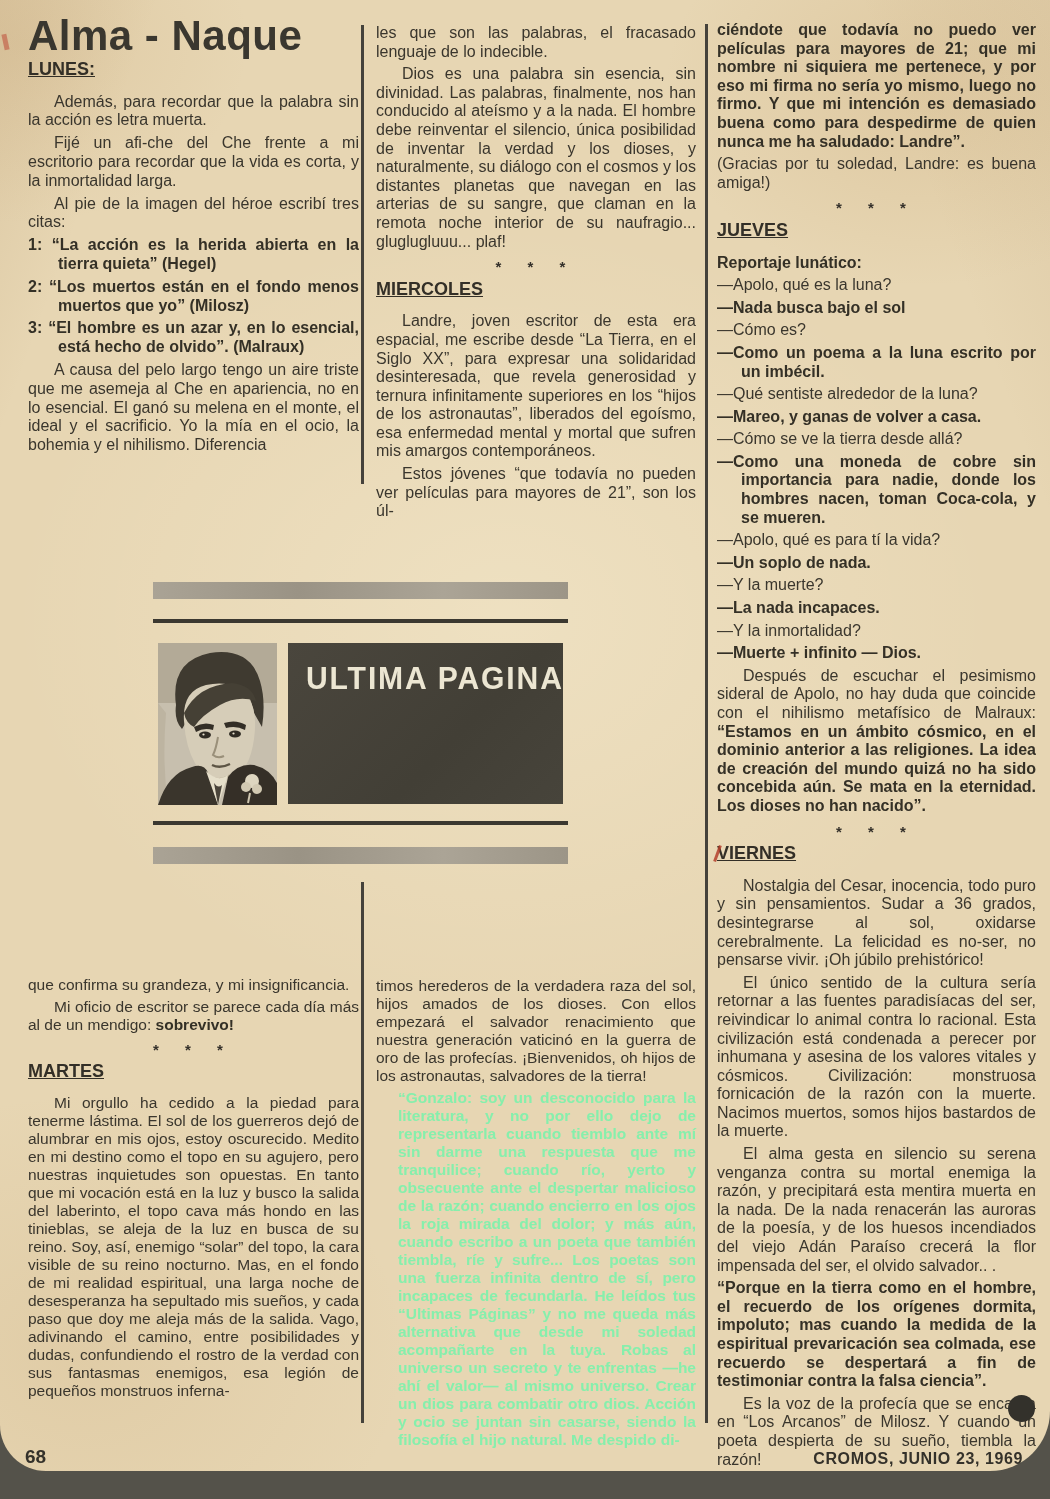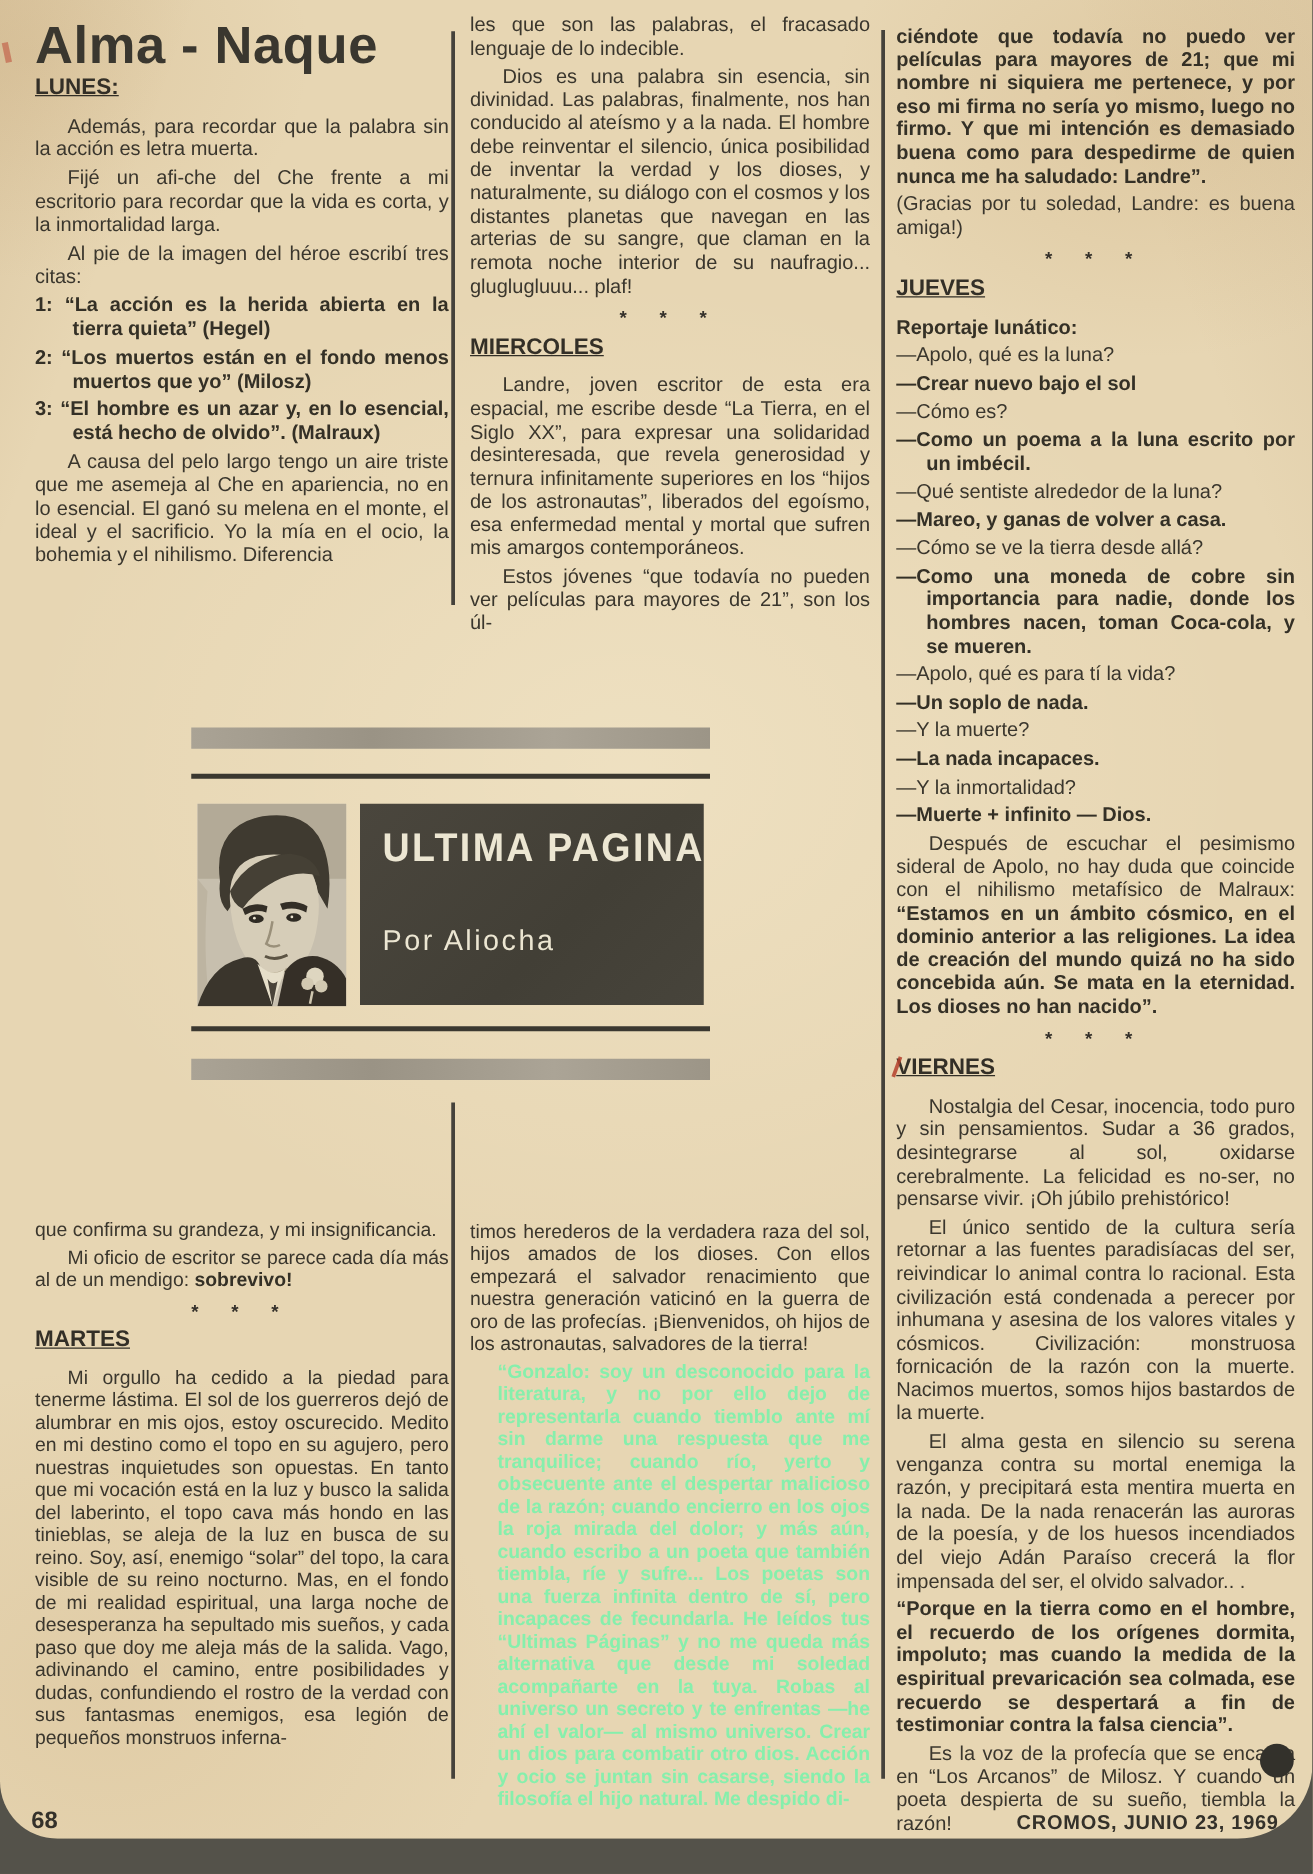--- a/index.html
+++ b/index.html
@@ -17,21 +17,21 @@
       radial-gradient(ellipse 520px 420px at 8% 92%, rgba(178,138,80,.13), transparent 62%),
       radial-gradient(ellipse 700px 560px at 48% 42%, rgba(255,248,225,.30), transparent 70%),
       linear-gradient(110deg, rgba(150,112,64,.14), transparent 10%),
       linear-gradient(250deg, rgba(150,112,64,.10), transparent 12%),
       #e7d6b3;
   }
   
   .col{position:absolute;color:#3a362d;text-align:justify;}
   .c1t{left:28px;top:27px;width:331px;font-size:16px;line-height:18.8px;}
   .c1b{left:28px;top:976px;width:331px;font-size:15.5px;line-height:18px;}
-  .c2t{left:376px;top:12px;width:320px;font-size:16px;line-height:18.6px;}
+  .c2t{left:376px;top:24px;width:320px;font-size:16px;line-height:18.6px;}
   .c2b{left:376px;top:977px;width:320px;font-size:15.5px;line-height:18px;}
   .c3 {left:717px;top:21px;width:319px;font-size:16px;line-height:18.6px;}
   .col p{margin:0 0 4px 0;}
   .ind{text-indent:26px;}
   .b{font-weight:700;color:#343026;}
   .title{font-size:42px;font-weight:700;letter-spacing:.5px;color:#3a372f;margin:0 0 14px 0;text-align:left;}
   .sechead{font-weight:700;font-size:18px;color:#332f27;margin:2px 0 14px 0;text-align:left;text-decoration:underline;}
   .stars{text-align:center;font-weight:700;letter-spacing:11px;font-size:15px;margin:7px 0 3px 0;color:#34302a;}
   .quote{font-weight:700;color:#343026;padding-left:30px;text-indent:-30px;margin:7px 0;}
   .dlg{padding-left:24px;text-indent:-24px;margin:0 0 5px 0;}
@@ -123,21 +123,20 @@
       <path d="M56,140 L60,162 L64,142 Q60,146 56,140 Z" fill="#4a443a"></path>
 
       <circle cx="94" cy="138" r="7" fill="#ded6c0"></circle>
       <circle cx="88" cy="144" r="5" fill="#d2c9b2"></circle>
       <circle cx="99" cy="146" r="5" fill="#d2c9b2"></circle>
       <path d="M92,150 L90,160" stroke="#cfc6af" stroke-width="2"></path>
     </svg>
   </div>
   <div class="featurebox">
     <div class="feat-title">ULTIMA PAGINA</div>
-    <div class="feat-by">Por Aliocha</div>
   </div>
   <div class="hrule rh2"></div>
   <div class="bar bar2"></div>
 
   <div class="col c1b">
     <p>que confirma su grandeza, y mi insignificancia.</p>
     <p class="ind"><span>Mi oficio de escritor se parece cada día más al de un mendigo: </span><span class="b">sobrevivo!</span></p>
     <div class="stars">* * *</div>
     <div class="sechead">MARTES</div>
     <p class="ind">Mi orgullo ha cedido a la piedad para tenerme lástima. El sol de los guerreros dejó de alumbrar en mis ojos, estoy oscurecido. Medito en mi destino como el topo en su agujero, pero nuestras inquietudes son opuestas. En tanto que mi vocación está en la luz y busco la salida del laberinto, el topo cava más hondo en las tinieblas, se aleja de la luz en busca de su reino. Soy, así, enemigo “solar” del topo, la cara visible de su reino nocturno. Mas, en el fondo de mi realidad espiritual, una larga noche de desesperanza ha sepultado mis sueños, y cada paso que doy me aleja más de la salida. Vago, adivinando el camino, entre posibilidades y dudas, confundiendo el rostro de la verdad con sus fantasmas enemigos, esa legión de pequeños monstruos inferna-</p>
@@ -157,21 +156,21 @@
     <p class="blockq">“Gonzalo: soy un desconocido para la literatura, y no por ello dejo de representarla cuando tiemblo ante mí sin darme una respuesta que me tranquilice; cuando río, yerto y obsecuente ante el despertar malicioso de la razón; cuando encierro en los ojos la roja mirada del dolor; y más aún, cuando escribo a un poeta que también tiembla, ríe y sufre... Los poetas son una fuerza infinita dentro de sí, pero incapaces de fecundarla. He leídos tus “Ultimas Páginas” y no me queda más alternativa que desde mi soledad acompañarte en la tuya. Robas al universo un secreto y te enfrentas —he ahí el valor— al mismo universo. Crear un dios para combatir otro dios. Acción y ocio se juntan sin casarse, siendo la filosofía el hijo natural. Me despido di-</p>
   </div>
 
   <div class="col c3">
     <p class="b">ciéndote que todavía no puedo ver películas para mayores de 21; que mi nombre ni siquiera me pertenece, y por eso mi firma no sería yo mismo, luego no firmo. Y que mi intención es demasiado buena como para despedirme de quien nunca me ha saludado: Landre”.</p>
     <p>(Gracias por tu soledad, Landre: es buena amiga!)</p>
     <div class="stars">* * *</div>
     <div class="sechead">JUEVES</div>
     <p class="b">Reportaje lunático:</p>
     <p class="dlg">—Apolo, qué es la luna?</p>
-    <p class="dlg b">—Crear nuevo bajo el sol</p>
+    <p class="dlg b">—Nada busca bajo el sol</p>
     <p class="dlg">—Cómo es?</p>
     <p class="dlg b">—Como un poema a la luna escrito por un imbécil.</p>
     <p class="dlg">—Qué sentiste alrededor de la luna?</p>
     <p class="dlg b">—Mareo, y ganas de volver a casa.</p>
     <p class="dlg">—Cómo se ve la tierra desde allá?</p>
     <p class="dlg b">—Como una moneda de cobre sin importancia para nadie, donde los hombres nacen, toman Coca-cola, y se mueren.</p>
     <p class="dlg">—Apolo, qué es para tí la vida?</p>
     <p class="dlg b">—Un soplo de nada.</p>
     <p class="dlg">—Y la muerte?</p>
     <p class="dlg b">—La nada incapaces.</p>

